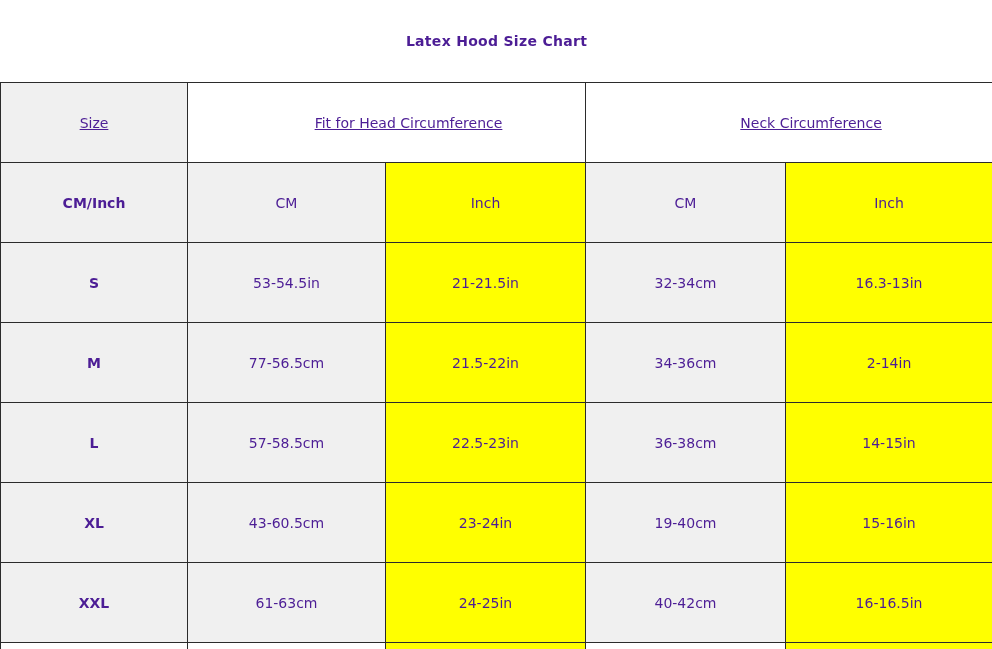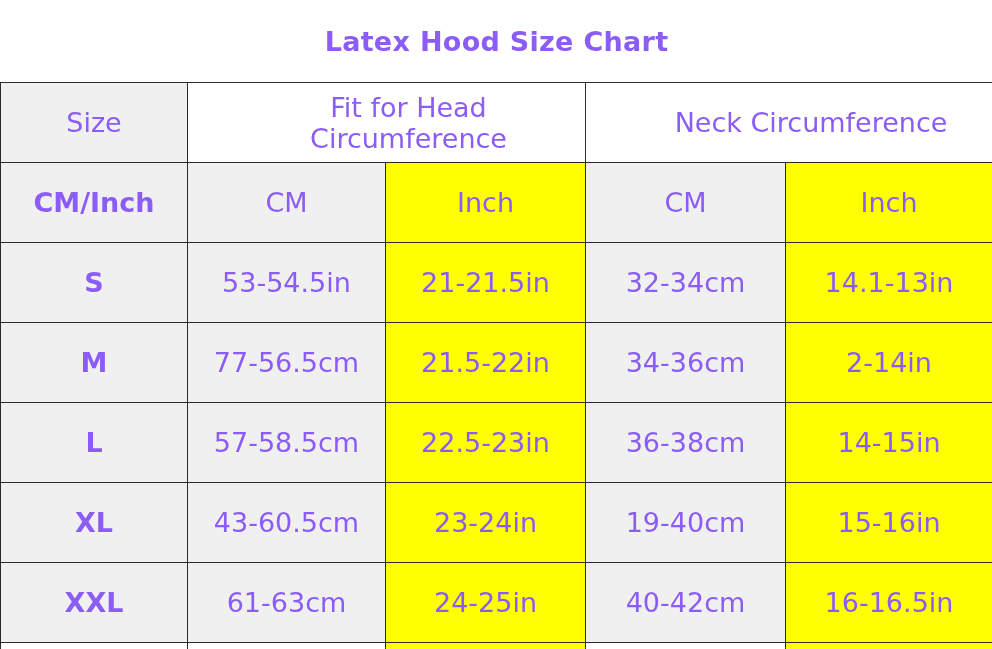--- a/index.html
+++ b/index.html
@@ -21,40 +21,41 @@
   }
   table.size-chart {
     border-collapse: collapse;
     width: 992px;
     table-layout: fixed;
   }
   table.size-chart td {
     border: 1px solid #2b2b2b;
     text-align: center;
     vertical-align: middle;
-    font-size: 27px;
-    color: #8b5cf6;
+    font-size: 14px;
+    color: #4c1d95;
     padding: 0;
   }
   .title-cell {
     height: 82px;
     font-size: 29px;
     color: #22bb44;
     font-weight: bold;
     border-left: none !important;
     border-right: none !important;
     border-top: none !important;
     background: #ffffff;
     letter-spacing: 0.3px;
   }
   .hdr-row td {
     height: 79px;
     font-size: 24px;
     color: #22bb44;
     background: #f0f0f0;
+    text-decoration: underline;
   }
   .hdr-row td.white-bg {
     background: #ffffff;
     padding-left: 44px;
   }
   .sub-row td {
     height: 79px;
     font-size: 22px;
   }
   .green-label {
@@ -118,21 +119,21 @@
         <td class="cell-yellow">Inch</td>
         <td class="cell-grey">CM</td>
         <td class="cell-yellow">Inch</td>
       </tr>
 
       <tr class="data-row">
         <td class="cell-grey green-label">S</td>
         <td class="cell-grey">53-54.5in</td>
         <td class="cell-yellow">21-21.5in</td>
         <td class="cell-grey">32-34cm</td>
-        <td class="cell-yellow">14.1-13in</td>
+        <td class="cell-yellow">16.3-13in</td>
       </tr>
       <tr class="data-row">
         <td class="cell-grey green-label">M</td>
         <td class="cell-grey">77-56.5cm</td>
         <td class="cell-yellow">21.5-22in</td>
         <td class="cell-grey">34-36cm</td>
         <td class="cell-yellow">2-14in</td>
       </tr>
       <tr class="data-row">
         <td class="cell-grey green-label">L</td>

